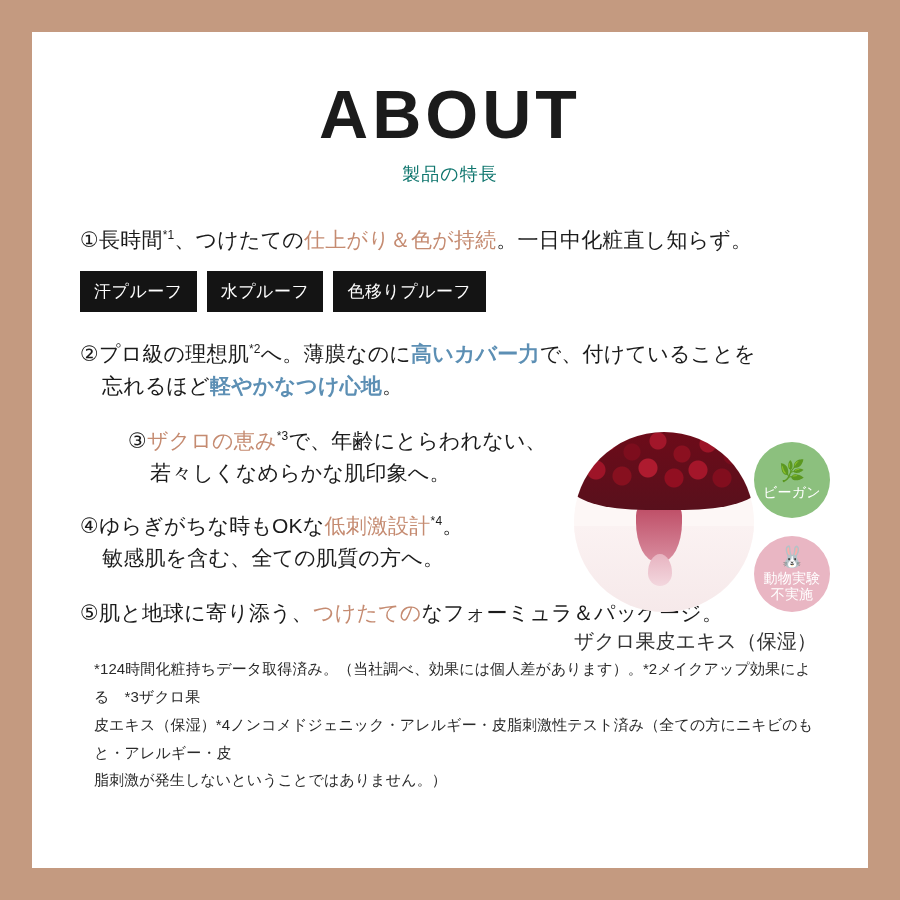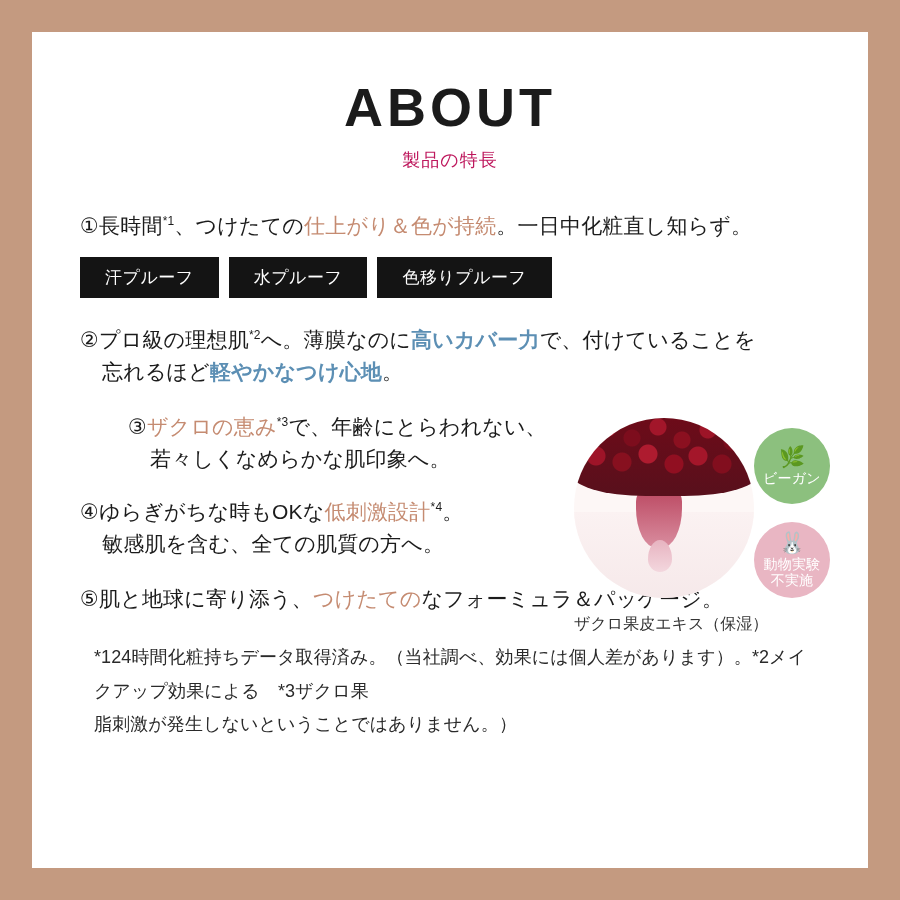--- a/index.html
+++ b/index.html
@@ -22,31 +22,31 @@
     background: #ffffff;
     box-sizing: border-box;
   }
 
   
   .header {
     text-align: center;
     padding-top: 48px;
   }
   .title {
-    font-size: 54px;
+    font-size: 68px;
     letter-spacing: 4px;
     font-weight: 700;
     color: #1b1b1b;
     line-height: 1;
     font-family: "Liberation Sans", "DejaVu Sans", sans-serif;
   }
   .subtitle {
     margin-top: 14px;
     font-size: 18px;
-    color: #be185d;
+    color: #0f766e;
     letter-spacing: 1px;
   }
 
   
   .content {
     position: relative;
     margin-top: 38px;
     padding: 0 48px;
     color: #1b1b1b;
   }
@@ -77,21 +77,21 @@
   
   .tags {
     display: flex;
     gap: 10px;
     margin: 14px 0 26px 0;
   }
   .tag {
     background: #141414;
     color: #ffffff;
     font-size: 17px;
-    padding: 9px 25px;
+    padding: 9px 14px;
     letter-spacing: 0.5px;
     white-space: nowrap;
   }
 
   .block { margin-bottom: 22px; }
   .block-3 { margin-bottom: 20px; margin-left: 48px; }
 
   
   .media {
     position: absolute;
@@ -161,21 +161,21 @@
   .photo .base {
     position: absolute;
     left: 0;
     bottom: 0;
     width: 180px;
     height: 86px;
     background: linear-gradient(#fbf2f2, #f6e9ea);
   }
   .caption {
     margin-top: 10px;
-    font-size: 16px;
+    font-size: 20px;
     color: #333;
     text-align: left;
     white-space: nowrap;
   }
 
   .badges {
     position: absolute;
     right: 0;
     top: 10px;
     width: 80px;
@@ -194,21 +194,21 @@
   }
   .badge.vegan { background: #8cc07e; margin-bottom: 18px; }
   .badge.cruelty { background: #e9b6c3; }
   .badge .glyph { font-size: 21px; line-height: 1; margin-bottom: 3px; }
   .badge .btext { font-size: 14px; letter-spacing: 0.2px; }
 
   
   .footnotes {
     margin-top: 26px;
     padding: 0 54px 0 62px;
-    font-size: 18px;
+    font-size: 15px;
     line-height: 1.85;
     color: #2a2a2a;
     letter-spacing: 0.1px;
   }
 </style>
 </head>
 <body>
 
 <div class="page">
 
@@ -278,16 +278,17 @@
     <div class="block">
       <p class="para">
         <span>⑤肌と地球に寄り添う、</span><span class="accent">つけたての</span><span>なフォーミュラ＆パッケージ。</span>
       </p>
     </div>
 
   </div>
 
   <div class="footnotes">
     <div>*124時間化粧持ちデータ取得済み。（当社調べ、効果には個人差があります）。*2メイクアップ効果による　*3ザクロ果</div>
+    <div>皮エキス（保湿）*4ノンコメドジェニック・アレルギー・皮脂刺激性テスト済み（全ての方にニキビのもと・アレルギー・皮</div>
     <div>脂刺激が発生しないということではありません。）</div>
   </div>
 
 </div>
 
 </body></html>

